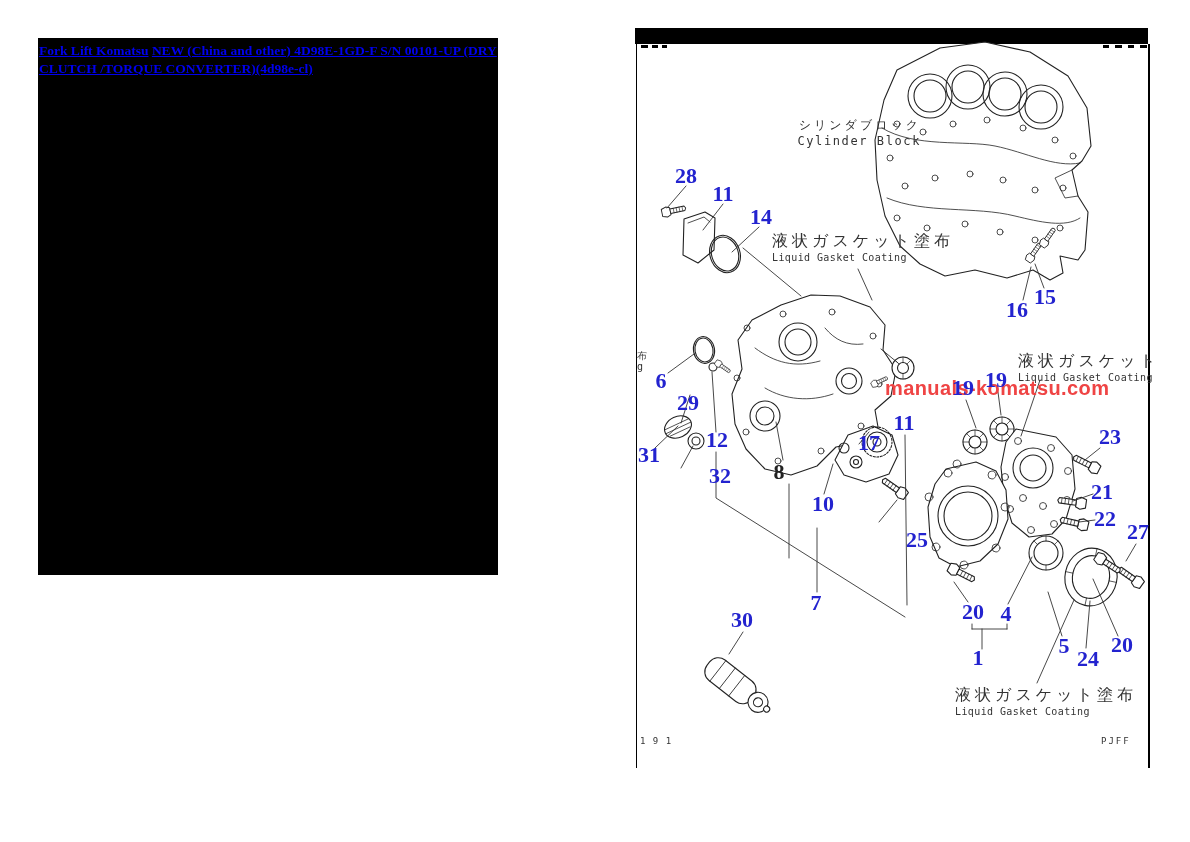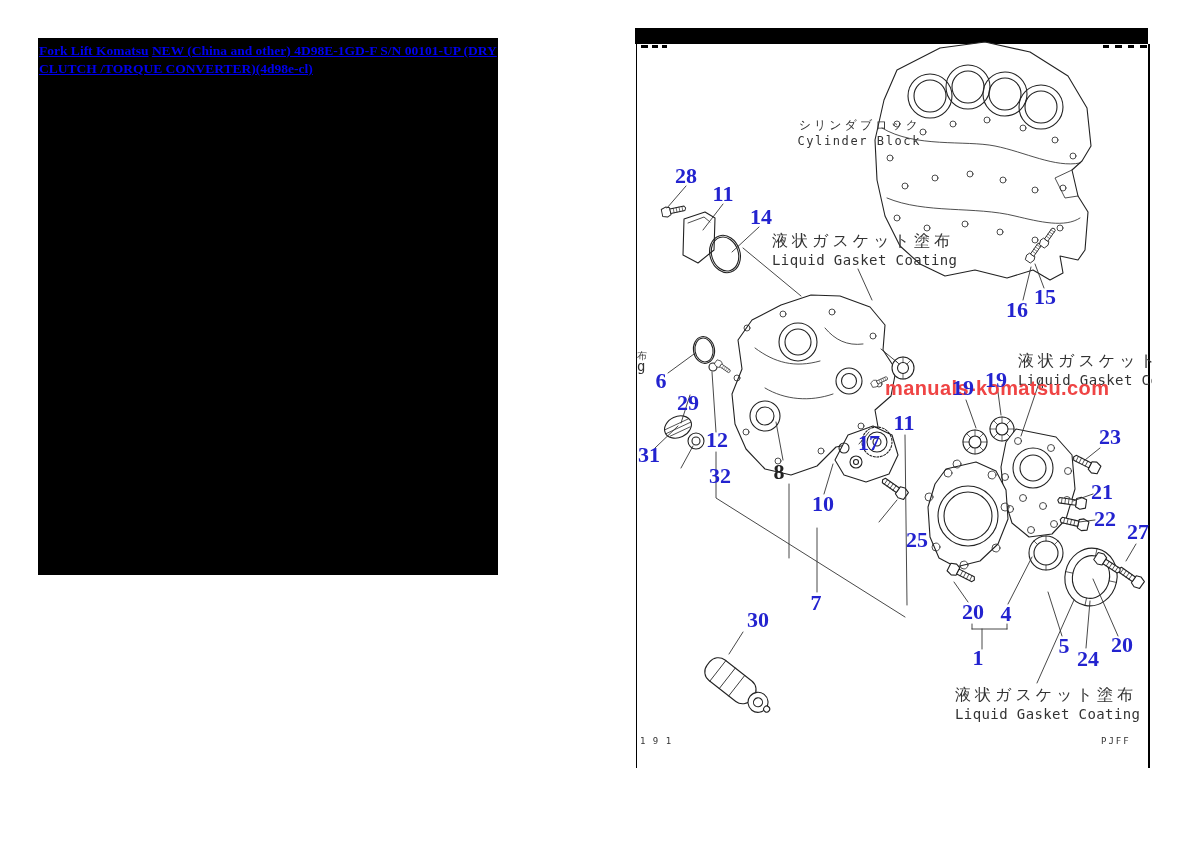--- a/index.html
+++ b/index.html
@@ -15,21 +15,21 @@
   
   .doc-page{left:635px;top:28px;width:517px;height:742px;background:#fff;overflow:hidden;}
   .top-bar{left:0;top:0;width:513px;height:16px;background:#000;}
   .tick{background:#000;height:3px;top:17px;}
   .edge-left{left:1px;top:16px;width:1px;height:724px;background:#000;}
   .edge-right{left:513px;top:16px;width:2px;height:724px;background:#000;}
 
   svg.art{position:absolute;left:0;top:0;}
 
   .jp{font-family:"DejaVu Sans",sans-serif;font-size:16px;letter-spacing:4px;color:#333;white-space:nowrap;}
-  .en{font-family:"DejaVu Sans Mono",monospace;font-size:14px;letter-spacing:0.4px;color:#333;white-space:nowrap;}
+  .en{font-family:"DejaVu Sans Mono",monospace;font-size:10px;letter-spacing:0.4px;color:#333;white-space:nowrap;}
   .cb-label{text-align:right;}
   .cb-label .jp{font-size:12px;letter-spacing:3px;}
   .cb-label .en{font-size:12px;letter-spacing:1.6px;}
 
   .watermark{font-family:"Liberation Sans",sans-serif;font-weight:bold;font-size:20px;
     color:#ef4444;letter-spacing:0.4px;white-space:nowrap;}
 
   .callout{position:absolute;transform:translate(-50%,-50%);
     font-family:"Liberation Serif",serif;font-weight:bold;font-size:22px;
     color:#2323cf;white-space:nowrap;line-height:1;}
@@ -331,21 +331,21 @@
       <div class="callout" style="left: 53px; top: 375px;">29</div>
       <div class="callout" style="left: 14px; top: 427px;">31</div>
       <div class="callout" style="left: 41px; top: 448px; margin-left: 44px;">32</div>
       <div class="callout" style="left: 82px; top: 412px;">12</div>
       <div class="callout" style="left: 234px; top: 415px; text-align: center;">17</div>
       <div class="callout" style="left: 269px; top: 395px;">11</div>
       <div class="callout black" style="left: 144px; top: 444px;">8</div>
       <div class="callout" style="left: 188px; top: 476px;">10</div>
       <div class="callout" style="left: 242px; top: 512px; margin-left: 40px;">25</div>
       <div class="callout" style="left: 181px; top: 575px;">7</div>
-      <div class="callout" style="left: 107px; top: 592px; margin-left: 16px;">30</div>
+      <div class="callout" style="left: 107px; top: 592px;">30</div>
       <div class="callout" style="left: 328px; top: 360px;">19</div>
       <div class="callout" style="left: 361px; top: 352px;">19</div>
       <div class="callout" style="left: 475px; top: 409px;">23</div>
       <div class="callout" style="left: 467px; top: 464px;">21</div>
       <div class="callout" style="left: 470px; top: 491px;">22</div>
       <div class="callout" style="left: 503px; top: 504px;">27</div>
       <div class="callout" style="left: 338px; top: 584px;">20</div>
       <div class="callout" style="left: 371px; top: 586px;">4</div>
       <div class="callout" style="left: 343px; top: 630px;">1</div>
       <div class="callout" style="left: 429px; top: 618px;">5</div>

